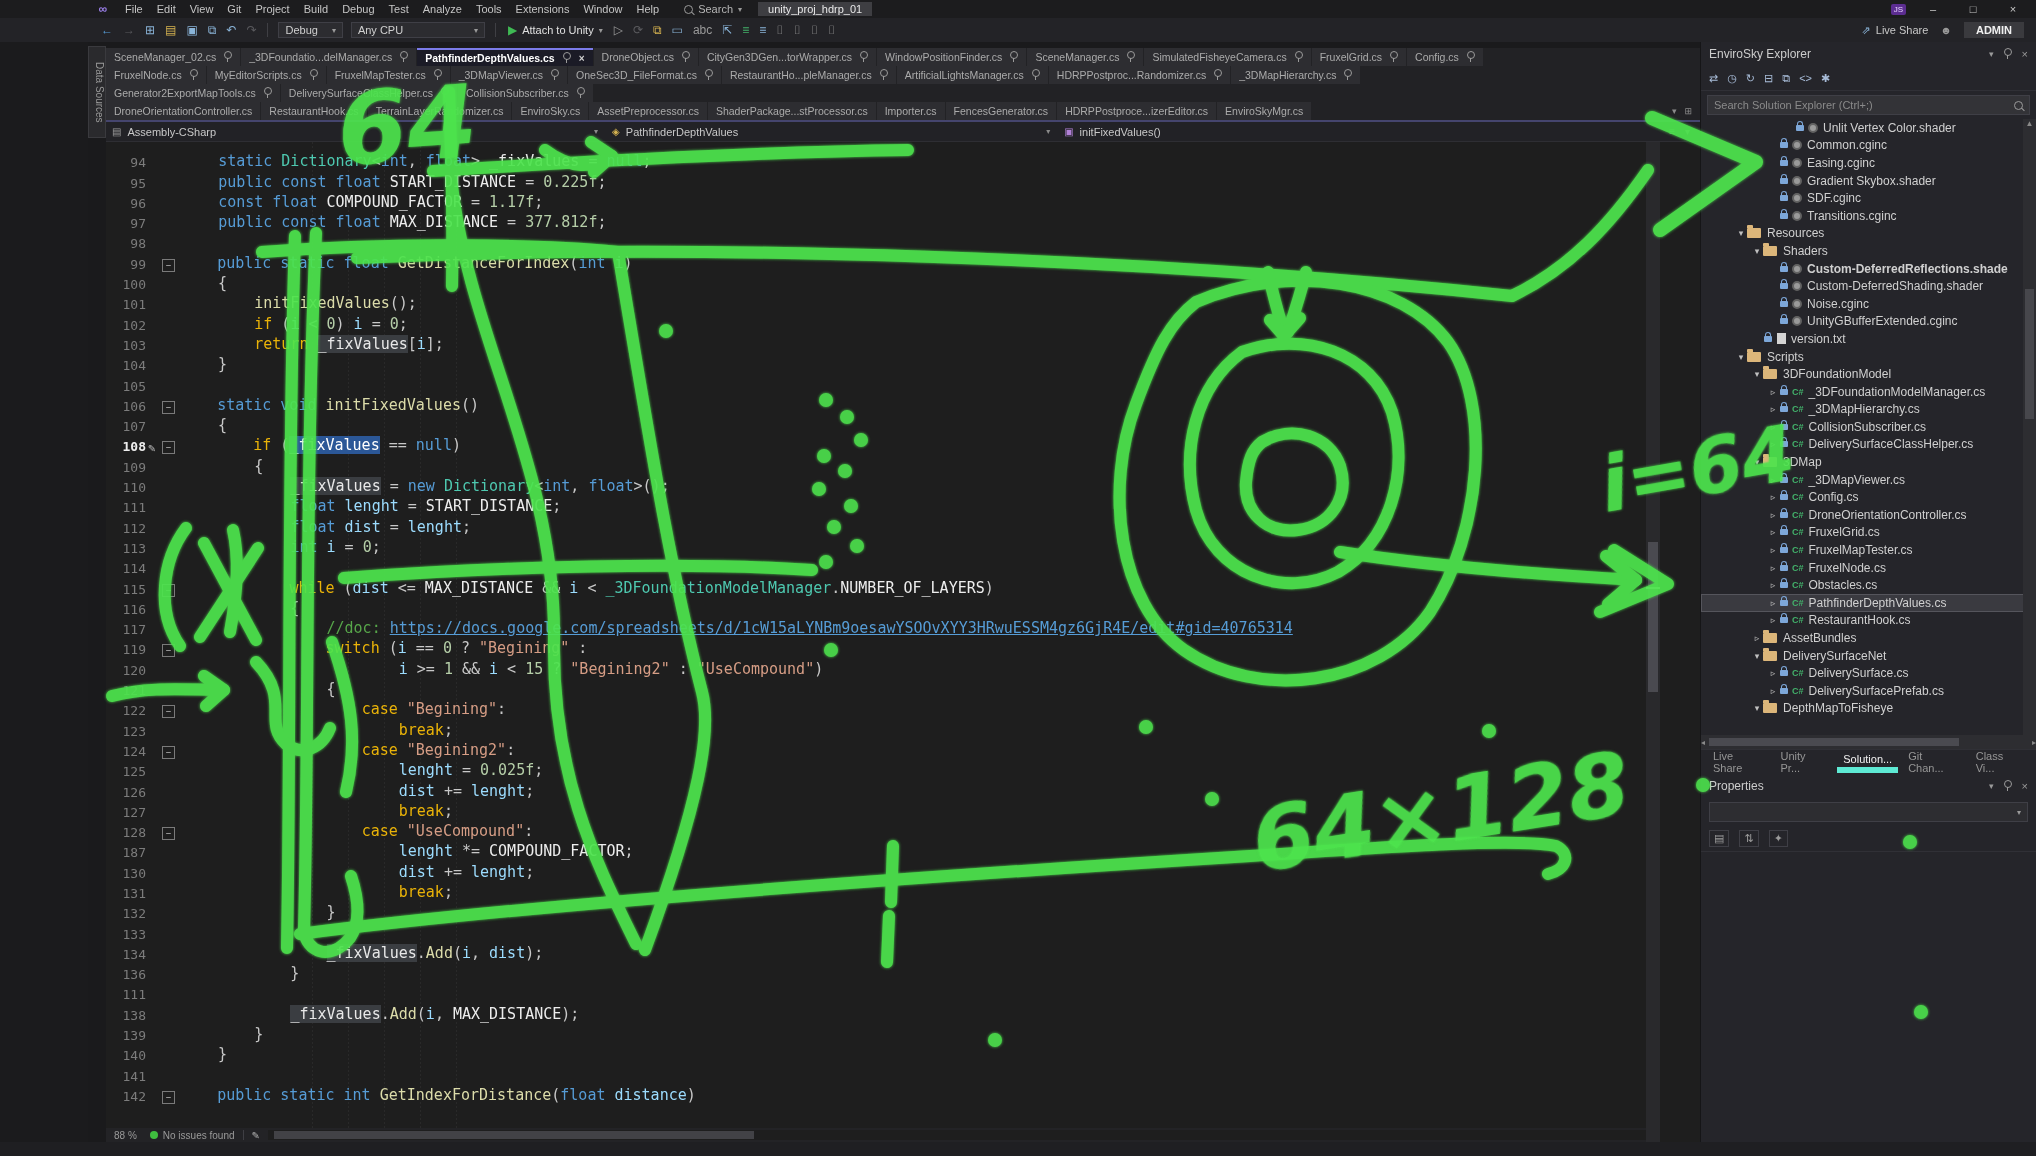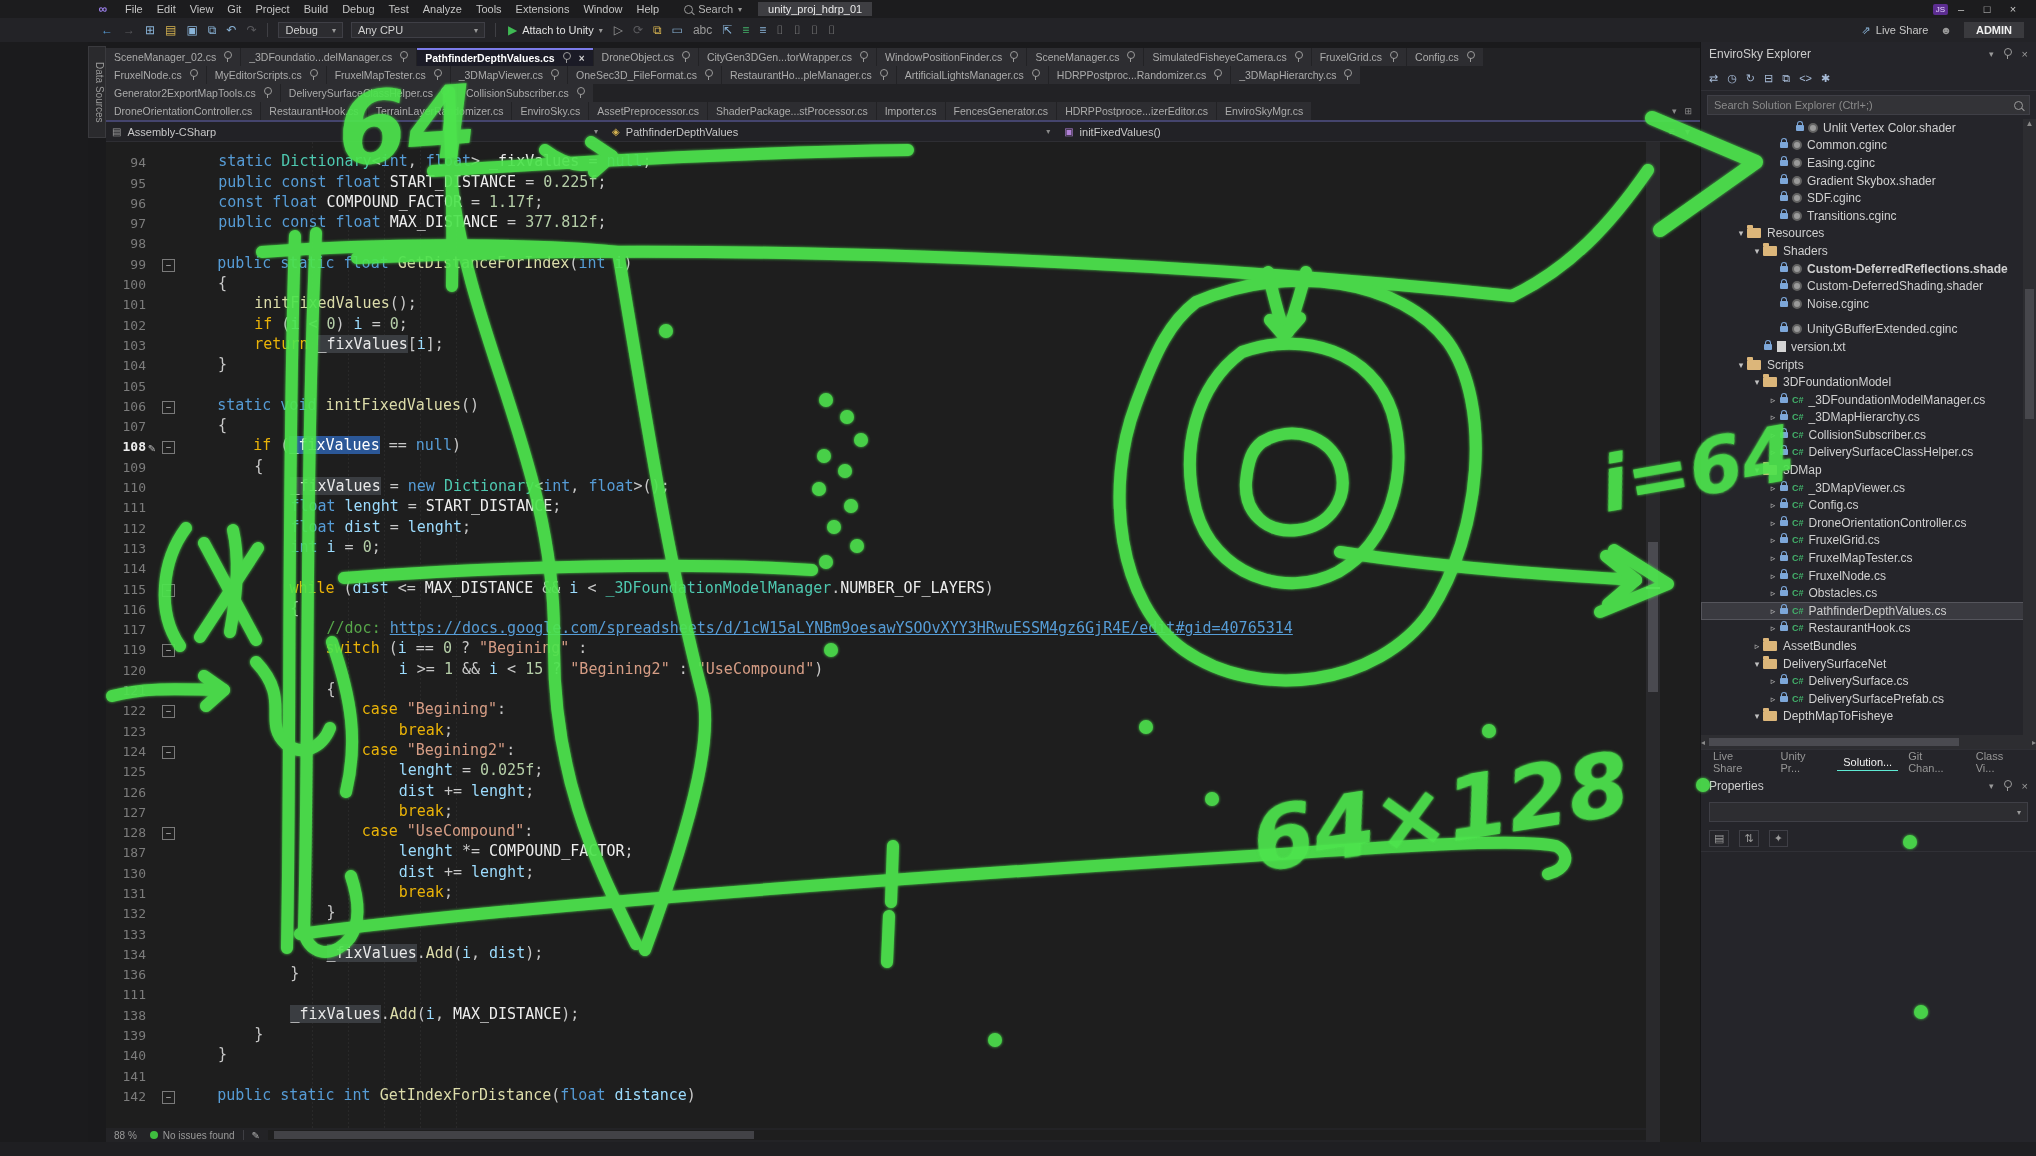--- a/index.html
+++ b/index.html
@@ -7,21 +7,21 @@
        font-family:"Liberation Sans",sans-serif;color:#cfcfcf;}
   .abs{position:absolute;}
   
   #titlebar{left:0;top:0;width:2036px;height:18px;background:#1c1c1e;display:flex;align-items:center;font-size:11px;color:#c5c5c5;}
   #vslogo{width:30px;text-align:center;color:#9a7fe8;font-weight:bold;font-size:12px;margin-left:88px;}
   .menu-item{padding:0 7px;cursor:default;}
   #tb-search{display:flex;align-items:center;gap:5px;margin-left:18px;color:#b5b5b5;}
   .mag{display:inline-block;width:7px;height:7px;border:1px solid #9a9a9a;border-radius:50%;position:relative;}
   .mag::after{content:"";position:absolute;left:6px;top:7px;width:4px;height:1px;background:#9a9a9a;transform:rotate(45deg);}
   #title-chip{margin-left:16px;background:#3e3e42;color:#e8e8e8;padding:1px 10px;font-size:11px;}
-  #tb-right{margin-left:auto;display:flex;align-items:center;padding-right:10px;}
+  #tb-right{margin-left:auto;display:flex;align-items:center;gap:14px;padding-right:10px;}
   #js-badge{background:#5c2d91;color:#e8d7ff;font-size:8px;padding:1px 3px;border-radius:2px;}
   .winbtn{color:#c8c8c8;font-size:11px;width:26px;text-align:center;}
   
   #toolbar{left:0;top:18px;width:2036px;height:24px;background:#232327;display:flex;align-items:center;font-size:11px;padding-left:96px;box-sizing:border-box;}
   .tb-ico{margin:0 5px;font-size:12px;}
   .tb-sep{width:1px;height:14px;background:#3f3f44;margin:0 6px;}
   .tb-select{background:#2c2c30;border:1px solid #3f3f46;color:#d0d0d0;font-size:11px;padding:1px 6px;display:flex;align-items:center;gap:14px;margin:0 4px;}
   .caret{font-size:8px;color:#9a9a9a;}
   #attach{display:flex;align-items:center;gap:5px;margin:0 6px;color:#e0e0e0;}
   #tb-right2{margin-left:auto;display:flex;align-items:center;gap:12px;padding-right:12px;}
@@ -91,21 +91,21 @@
   .i-dot{width:10px;height:10px;border-radius:50%;background:#9a9a9a;border:2px solid #626262;box-sizing:border-box;margin-right:5px;flex:none;}
   .i-folder{width:14px;height:10px;background:#dcb67a;border-radius:1px;position:relative;margin-right:6px;flex:none;}
   .i-folder::before{content:"";position:absolute;top:-3px;left:0;width:6px;height:3px;background:#dcb67a;border-radius:1px 1px 0 0;}
   .i-doc{width:9px;height:11px;background:#d4d4d4;margin:0 5px 0 1px;flex:none;}
   #tree-vscroll{position:absolute;right:0;top:0;width:13px;height:616px;background:#2d2d31;color:#8a8a8a;font-size:8px;text-align:center;}
   #tree-vthumb{position:absolute;left:2px;top:170px;width:9px;height:130px;background:#47474c;}
   #se-hscroll{height:14px;background:#2d2d31;display:flex;align-items:center;color:#8a8a8a;font-size:8px;}
   #se-hthumb{flex:none;margin-left:4px;width:250px;height:8px;background:#4a4a50;}
   #bottom-tabs{display:flex;align-items:center;height:24px;gap:4px;padding:0 6px;font-size:11px;color:#969696;background:#25252a;border-top:1px solid #303036;}
   .btab{padding:2px 6px;}
-  .btab.active{color:#f0f0f0;border-bottom:1px solid #5eead4;}
+  .btab.active{color:#f0f0f0;border-bottom:6px solid #5eead4;}
   #props-combo{margin:4px 8px;height:18px;background:#2d2d31;border:1px solid #3f3f46;display:flex;align-items:center;}
   #props-combo .caret{margin-left:auto;padding-right:6px;}
   #props-toolbar{display:flex;gap:10px;padding:4px 8px;color:#9a9a9a;font-size:11px;border-bottom:1px solid #303036;}
   .pt-ico{border:1px solid #3f3f46;padding:1px 4px;}
   
   #statusbar{left:0;top:1142px;width:2036px;height:14px;background:#1f1f22;display:flex;align-items:center;font-size:10px;color:#9a9a9a;padding-left:96px;box-sizing:border-box;}
   
   #anno{left:0;top:0;width:2036px;height:1156px;pointer-events:none;z-index:50;}
 </style>
 </head>
@@ -506,21 +506,21 @@
             <span class="i-lock"></span>
             <span class="i-dot"></span>
             <span>Custom-DeferredShading.shader</span>
           </div>
           <div class="tree-row" style="padding-left: 66px;">
             <span class="tree-arrow"></span>
             <span class="i-lock"></span>
             <span class="i-dot"></span>
             <span>Noise.cginc</span>
           </div>
-          <div class="tree-row" style="padding-left: 66px; margin-top: 8px;">
+          <div class="tree-row" style="padding-left: 66px;">
             <span class="tree-arrow"></span>
             <span class="i-lock"></span>
             <span class="i-dot"></span>
             <span>UnityGBufferExtended.cginc</span>
           </div>
           <div class="tree-row" style="padding-left: 50px;">
             <span class="tree-arrow"></span>
             <span class="i-lock"></span>
             <span class="i-doc"></span>
             <span>version.txt</span>

